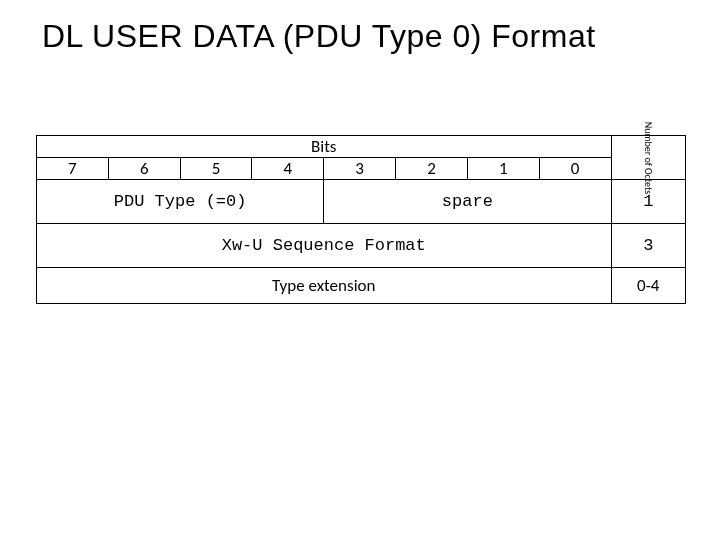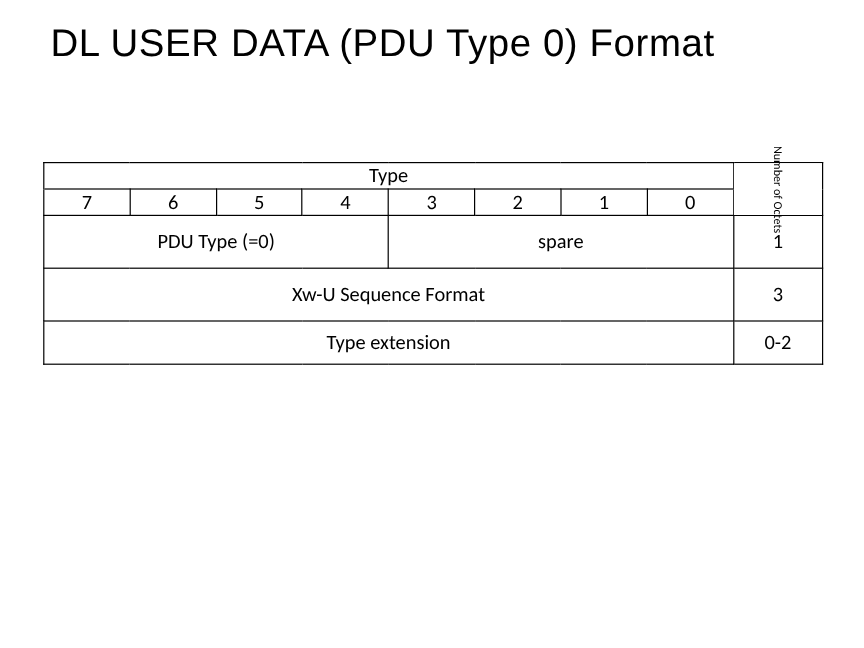--- a/index.html
+++ b/index.html
@@ -64,37 +64,38 @@
   }
   .octets-rot {
     transform: rotate(90deg);
     transform-origin: center center;
     white-space: nowrap;
     display: inline-block;
   }
   
   .data-row {
     height: 44px;
+    font-family: Liberation Mono, monospace;
   }
   .short-row {
     height: 36px;
   }
 </style>
 </head>
 <body>
 
 <div class="slide">
   <h1 class="title">DL USER DATA (PDU Type 0) Format</h1>
 
   <table class="pdu">
 
     <tbody>
         <tr class="bits-header">
       <td colspan="8" style="border-bottom:none;">
-        <span>Type</span>
+        <span>Bits</span>
       </td>
       <td rowspan="2" class="octets-cell">
         <span class="octets-rot">Number of Octets</span>
       </td>
     </tr>
 
     <tr class="bitnum-row">
       <td>7</td>
       <td>6</td>
       <td>5</td>
@@ -111,17 +112,17 @@
       <td>1</td>
     </tr>
 
     <tr class="data-row">
       <td colspan="8">Xw-U Sequence Format</td>
       <td>3</td>
     </tr>
 
     <tr class="short-row">
       <td colspan="8">Type extension</td>
-      <td>0-2</td>
+      <td>0-4</td>
     </tr>
   </tbody>
     </table>
 </div>
 
 </body></html>

